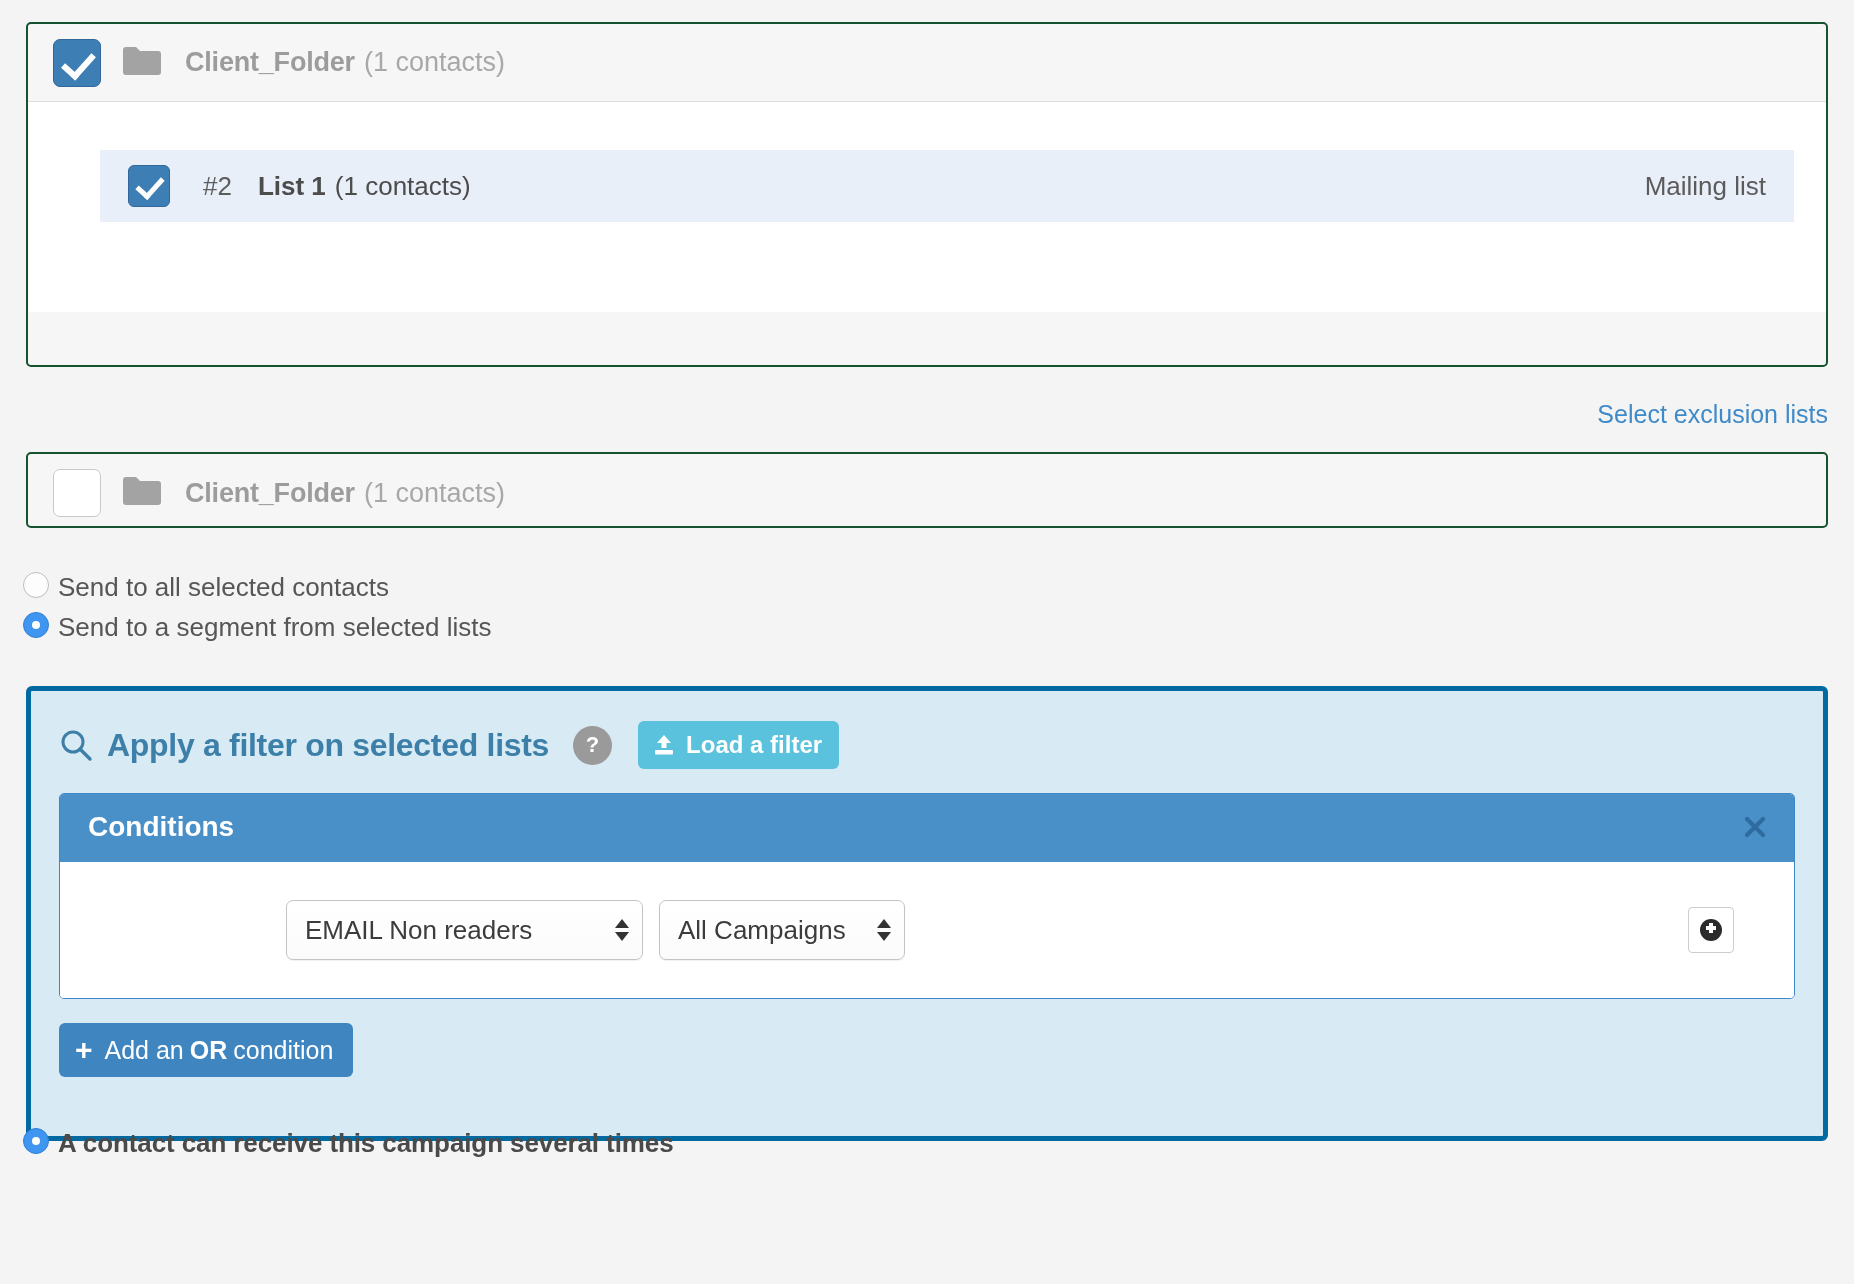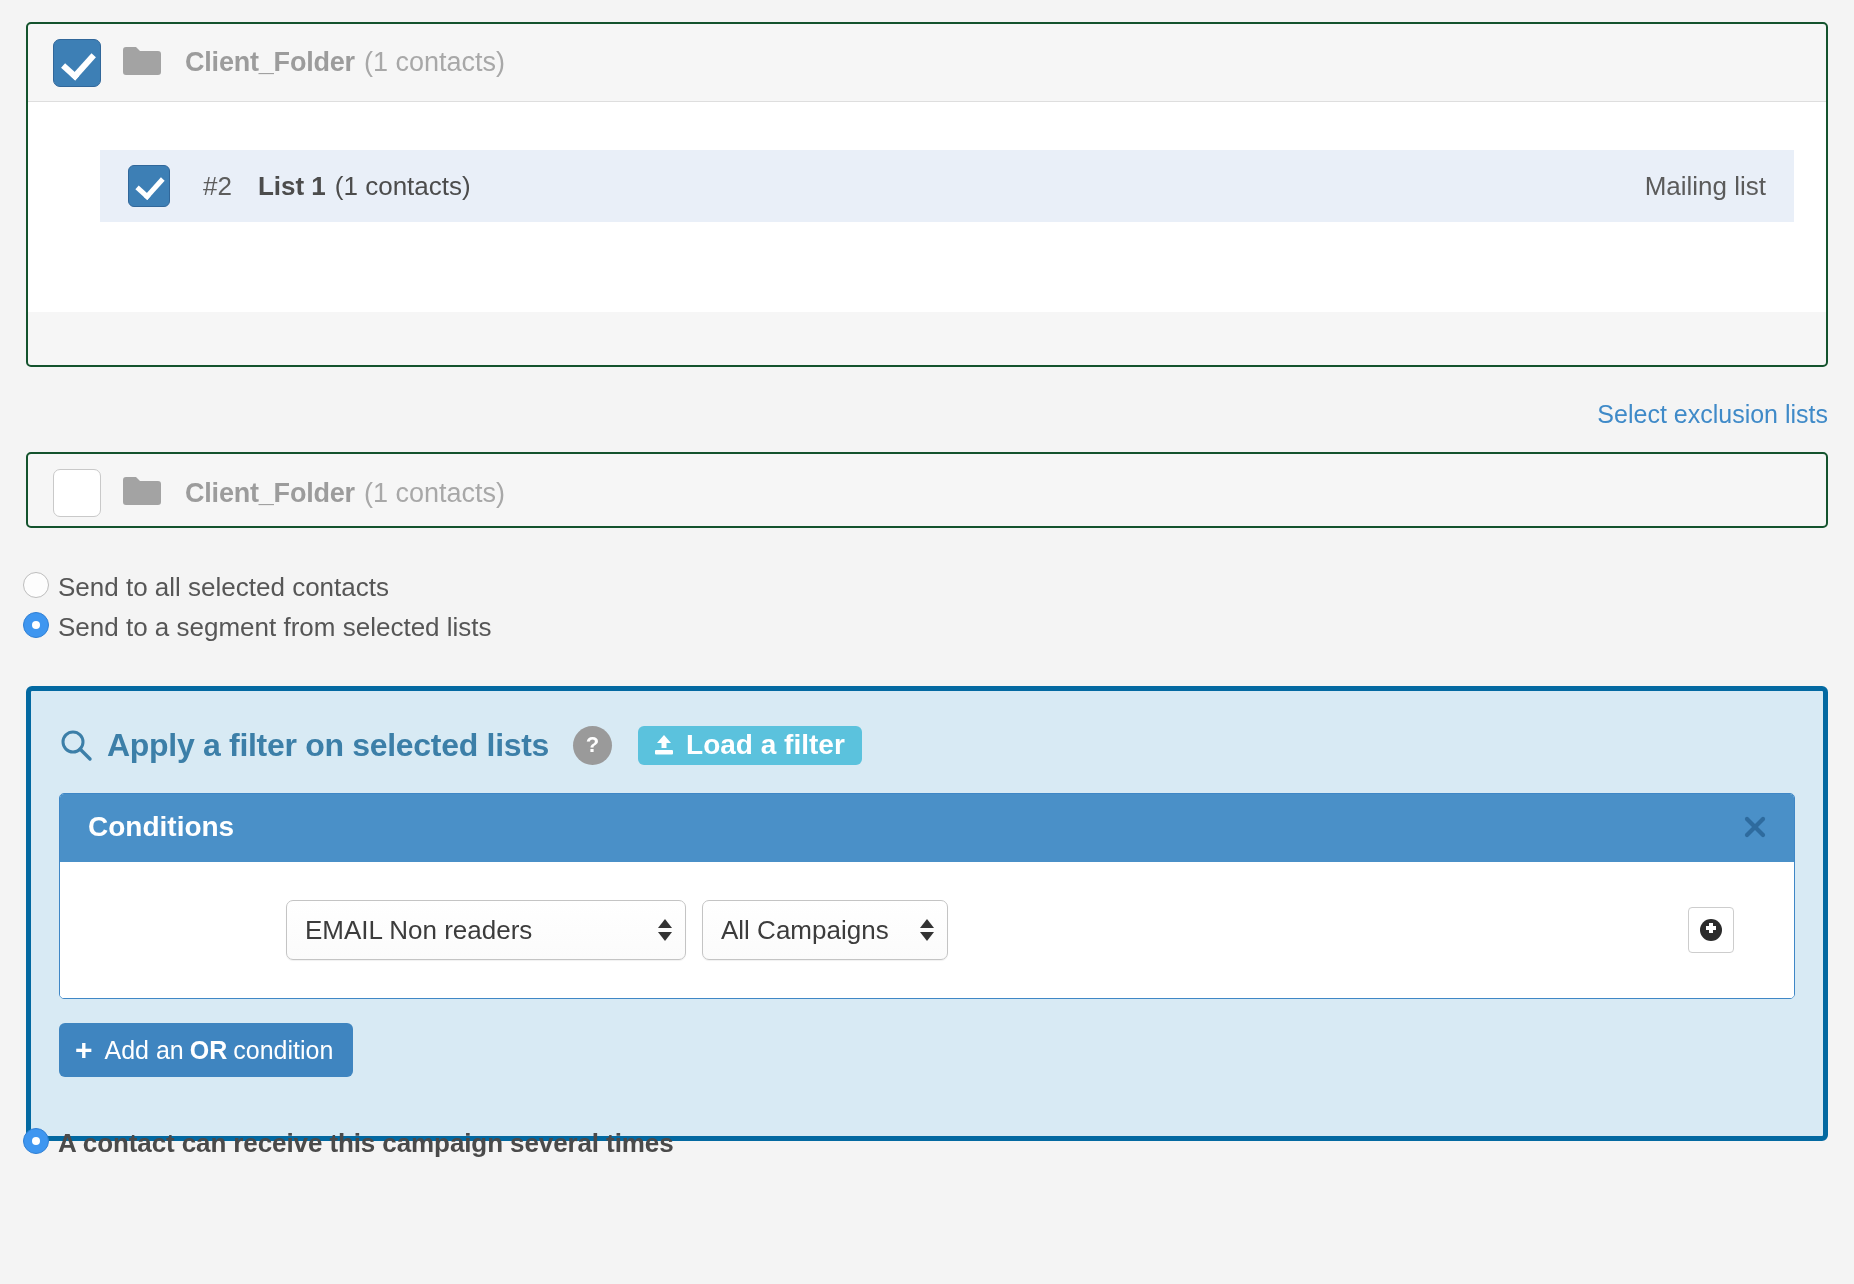--- a/index.html
+++ b/index.html
@@ -226,23 +226,23 @@
     align-items: center;
     justify-content: center;
     flex: 0 0 auto;
   }
   .load-filter-btn {
     margin-left: 26px;
     background: #5bc2dd;
     border: none;
     border-radius: 6px;
     color: #ffffff;
-    font-size: 28px;
-    font-weight: bold;
-    height: 39px;
+    font-size: 24px;
+    font-weight: bold;
+    height: 48px;
     padding: 0 17px 0 14px;
     display: flex;
     align-items: center;
     cursor: pointer;
     font-family: "Liberation Sans", sans-serif;
   }
   .load-filter-btn .lbl {
     margin-left: 10px;
   }
 
@@ -290,21 +290,21 @@
     background: linear-gradient(#ffffff, #fbfbfb);
     box-sizing: border-box;
     display: flex;
     align-items: center;
     padding: 0 13px 0 18px;
     font-size: 26px;
     color: #3c3c3c;
     cursor: pointer;
     box-shadow: 0 1px 1px rgba(0,0,0,0.06);
   }
-  .sel-1 { margin-left: 226px; width: 400px; }
+  .sel-1 { margin-left: 226px; width: 357px; }
   .sel-2 { margin-left: 16px; width: 246px; }
   .sel .sel-val { flex: 1 1 auto; }
   .stepper {
     display: flex;
     flex-direction: column;
     align-items: center;
     justify-content: center;
     margin-left: 10px;
     flex: 0 0 auto;
   }

